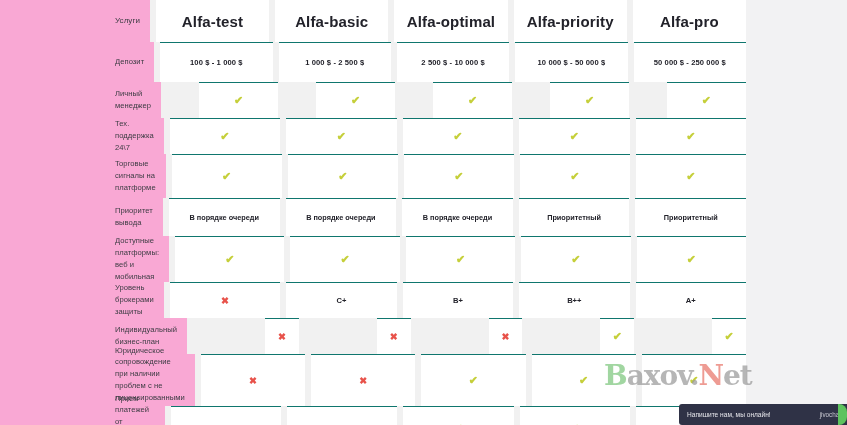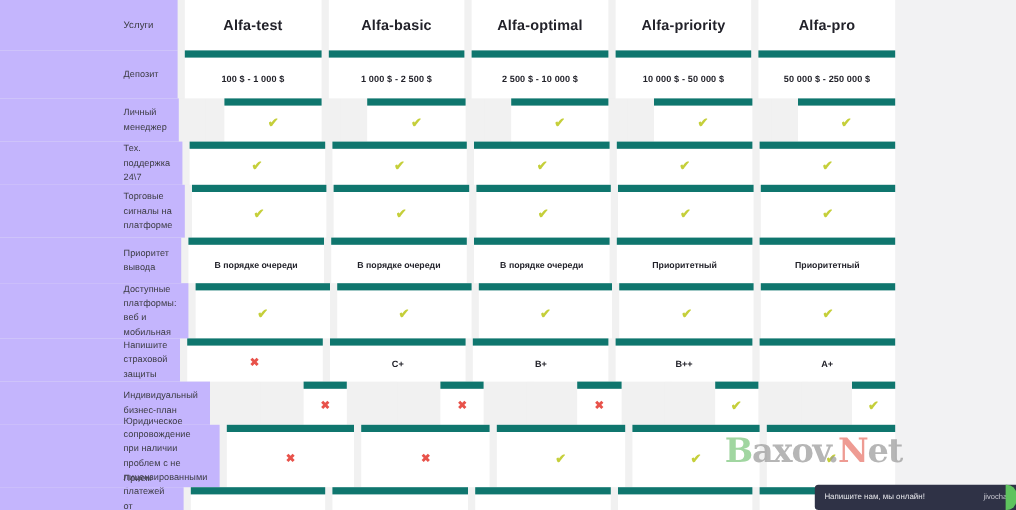--- a/index.html
+++ b/index.html
@@ -36,23 +36,23 @@
   .cell {
     position: relative;
     display: flex;
     align-items: center;
     justify-content: center;
     text-align: center;
   }
   
   .cell.label-col {
     flex: 0 0 148px;
-    background: #c4b5fd;
+    background: #f9a8d4;
     justify-content: flex-start;
-    padding-left: 8px;
+    padding-left: 20px;
     padding-right: 10px;
     color: #3b3b42;
     font-size: 7.6px;
     line-height: 1.55;
     letter-spacing: .05px;
     text-align: left;
   }
   .cell.label-col .pad {
     padding-left: 95px;
   }
@@ -61,21 +61,21 @@
     flex: 1 1 0;
     background: #ffffff;
     color: #2e2e34;
   }
   .cell.plan-col .inner {
     width: 100%;
     height: 100%;
     display: flex;
     align-items: center;
     justify-content: center;
-    border-top: 6px solid #0f766e;
+    border-top: 1px solid #0f766e;
   }
   .trow.r-head .cell.plan-col .inner { border-top: none; }
 
   
   .gutter {
     flex: 0 0 6px;
     background: #f1f1f1;
   }
 
   
@@ -86,21 +86,21 @@
   .trow.r-2 { height: 36px; }
   .trow.r-3 { height: 44px; }
   .trow.r-4 { height: 38px; }
   .trow.r-5 { height: 46px; }
   .trow.r-6 { height: 36px; }
   .trow.r-7 { height: 36px; gap: 36px; }
   .trow.r-8 { height: 52px; }
   .trow.r-9 { height: 44px; }
 
   .head-title {
-    font-size: 12px;
+    font-size: 15px;
     font-weight: bold;
     color: #22222a;
     letter-spacing: .15px;
   }
   .label-title {
     font-size: 8px;
     color: #3b3b42;
   }
   .deposit-val {
     font-size: 7.6px;
@@ -453,21 +453,21 @@
       <div class="gutter"></div>
       <div class="cell plan-col">
           <span class="inner">
             <span class="mark-yes">✔</span>
           </span>
         </div>
     </div>
 
     <div class="trow r-6">
       <div class="cell label-col">
-          <span class="pad">Напишите страховой защиты</span>
+          <span class="pad">Уровень брокерами защиты</span>
         </div>
       <div class="gutter"></div>
       <div class="cell plan-col">
           <span class="inner">
             <span class="mark-no">✖</span>
           </span>
         </div>
       <div class="gutter"></div>
       <div class="cell plan-col">
           <span class="inner">

